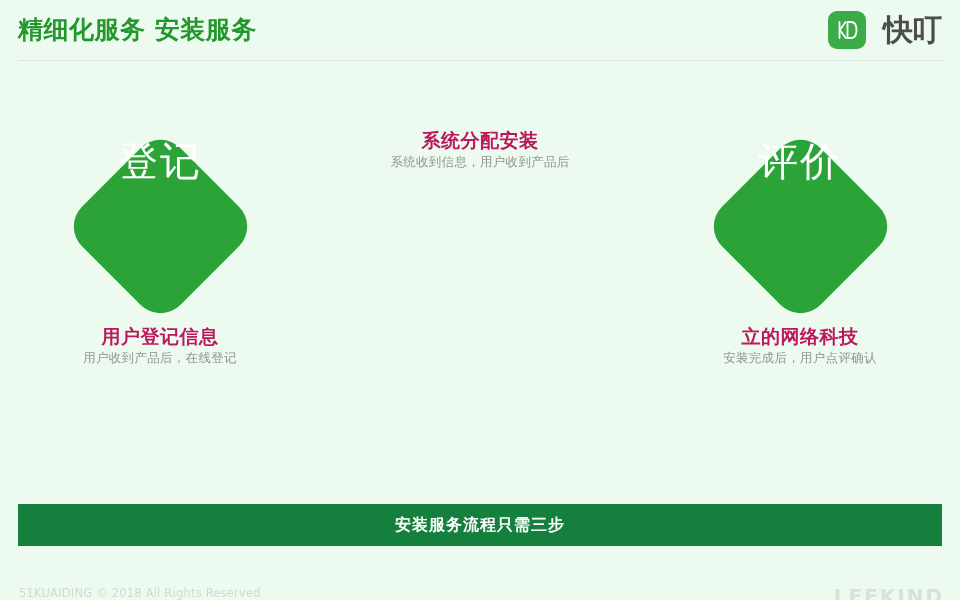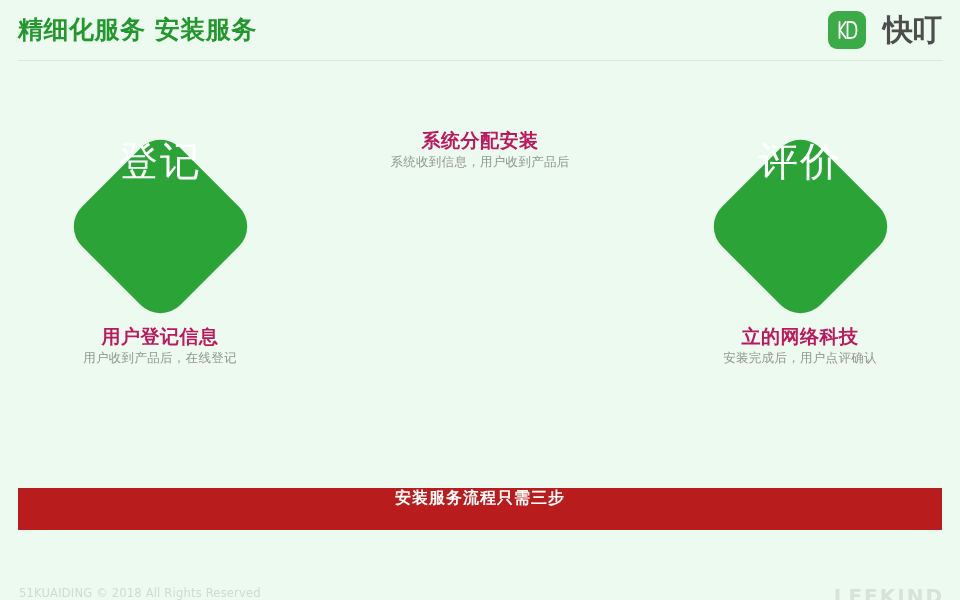--- a/index.html
+++ b/index.html
@@ -133,25 +133,26 @@
     font-size: 12.5px;
     color: #8f9690;
     letter-spacing: 0.3px;
     white-space: nowrap;
   }
 
   
   .banner {
     position: absolute;
     left: 18px;
-    top: 488px;
+    top: 504px;
     width: 924px;
     height: 42px;
-    background: #b91c1c;
-    display: flex;
+    background: #15803d;
+    display: flex;
+    align-items: center;
     justify-content: center;
   }
   .banner-text {
     color: #ffffff;
     font-size: 16px;
     font-weight: bold;
     letter-spacing: 1px;
     white-space: nowrap;
   }
 

